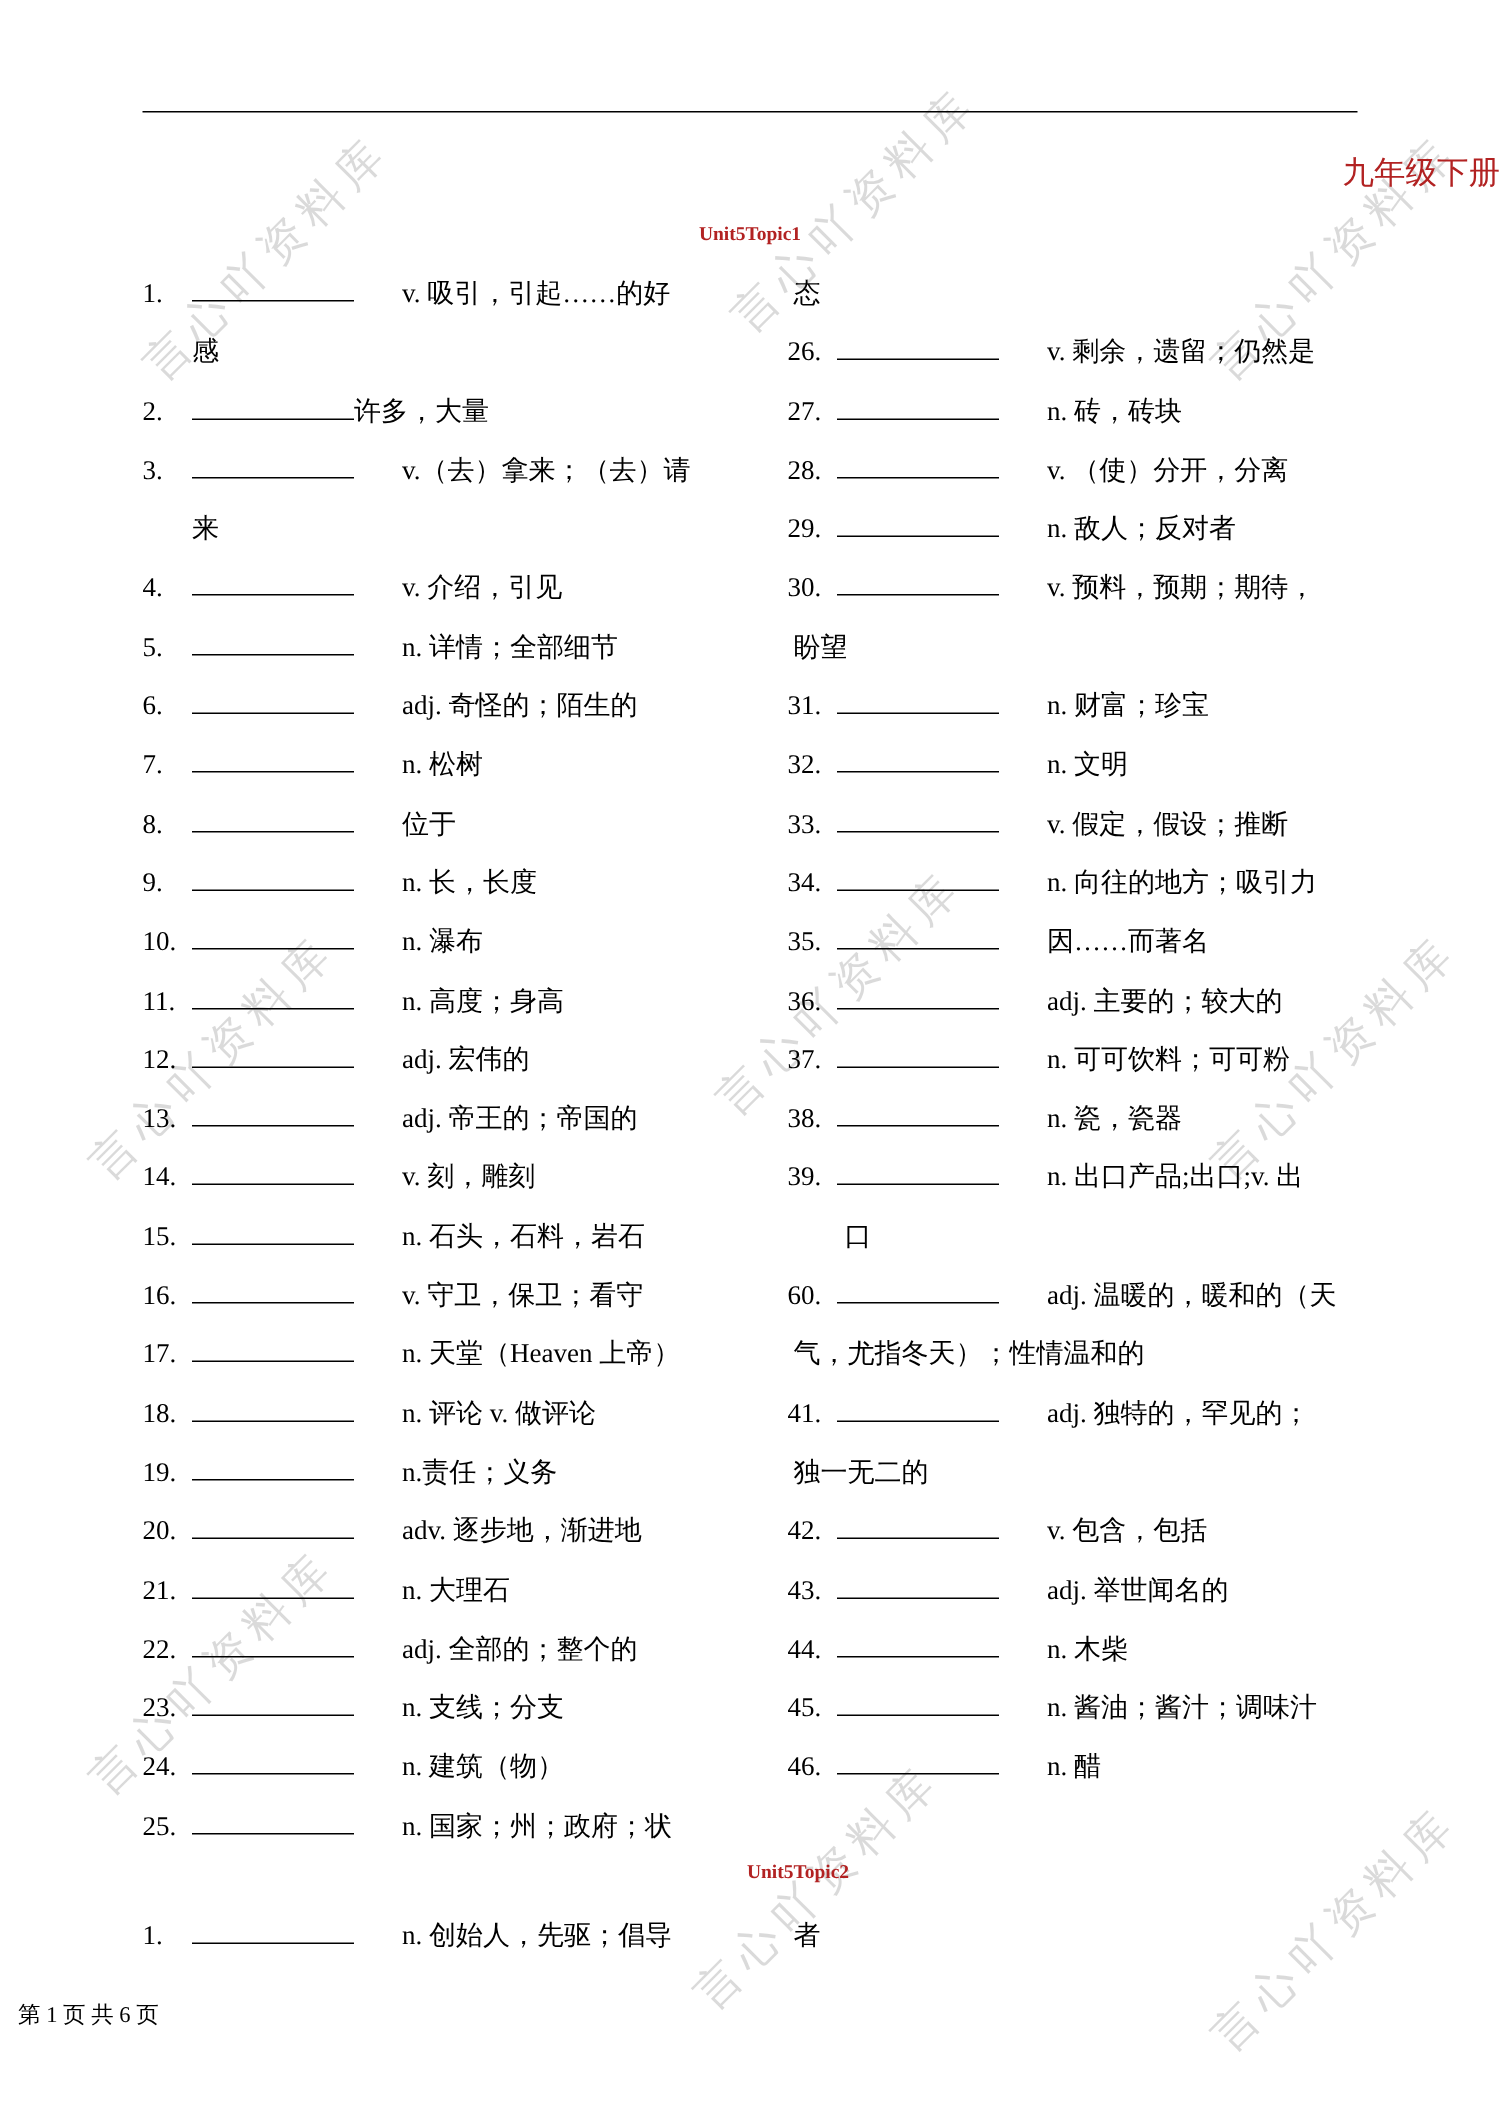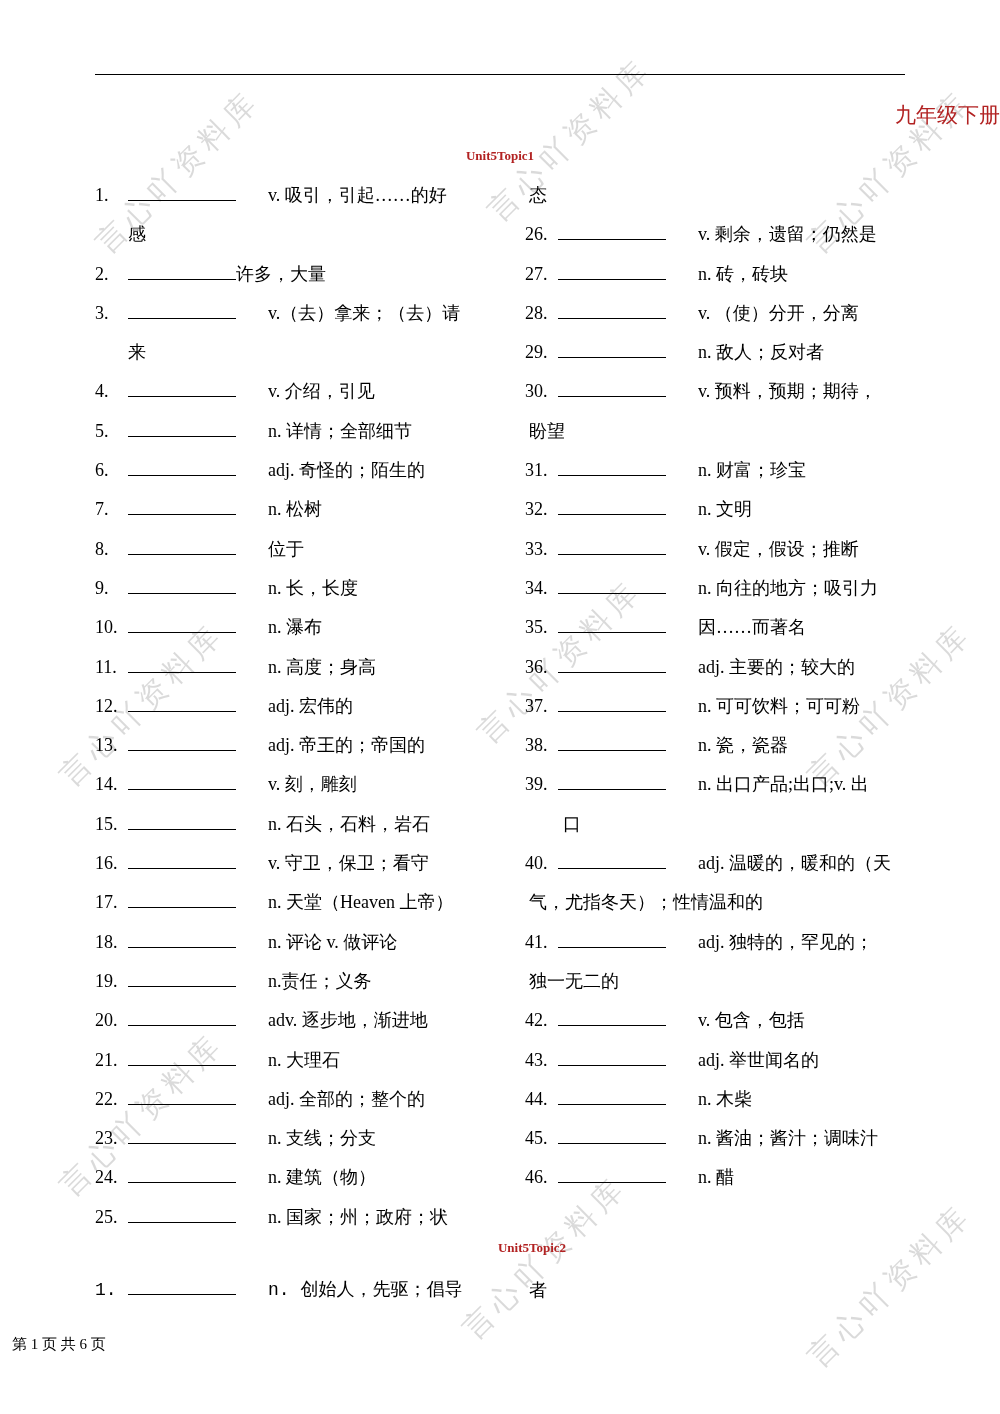--- a/index.html
+++ b/index.html
@@ -53,21 +53,21 @@
     color: var(--red);
   }
   .h1pos { top: 144px; }
   .h2pos { top: 1236px; margin-left: 32px; }
   .col {
     position: absolute;
     font-size: 18px;
   }
   .col.left  { left: 95px;  top: 176px; width: 430px; }
   .col.right { left: 525px; top: 176px; width: 410px; }
-  .col.left2  { left: 95px;  top: 1271px; width: 430px; font-family: Liberation Mono, monospace; }
+  .col.left2  { left: 95px;  top: 1271px; width: 430px; }
   .col.right2 { left: 525px; top: 1271px; width: 410px; }
   .line {
     height: 39.3px;
     line-height: 39.3px;
     white-space: nowrap;
   }
   .num {
     display: inline-block;
     width: 33px;
   }
@@ -152,21 +152,21 @@
       <div class="line"><span class="num">31.</span><span class="blank"></span><span class="def">n. 财富；珍宝</span></div>
       <div class="line"><span class="num">32.</span><span class="blank"></span><span class="def">n. 文明</span></div>
       <div class="line"><span class="num">33.</span><span class="blank"></span><span class="def">v. 假定，假设；推断</span></div>
       <div class="line"><span class="num">34.</span><span class="blank"></span><span class="def">n. 向往的地方；吸引力</span></div>
       <div class="line"><span class="num">35.</span><span class="blank"></span><span class="def">因……而著名</span></div>
       <div class="line"><span class="num">36.</span><span class="blank"></span><span class="def">adj. 主要的；较大的</span></div>
       <div class="line"><span class="num">37.</span><span class="blank"></span><span class="def">n. 可可饮料；可可粉</span></div>
       <div class="line"><span class="num">38.</span><span class="blank"></span><span class="def">n. 瓷，瓷器</span></div>
       <div class="line"><span class="num">39.</span><span class="blank"></span><span class="def">n. 出口产品;出口;v. 出</span></div>
       <div class="line"><span class="cont" style="margin-left: 38px;">口</span></div>
-      <div class="line"><span class="num">40.</span><span class="blank"></span><span class="def">adj. 温暖的，暖和的（天</span></div>
+      <div class="line"><span class="num">60.</span><span class="blank"></span><span class="def">adj. 温暖的，暖和的（天</span></div>
       <div class="line"><span class="cont" style="margin-left: 4px;">气，尤指冬天）；性情温和的</span></div>
       <div class="line"><span class="num">41.</span><span class="blank"></span><span class="def">adj. 独特的，罕见的；</span></div>
       <div class="line"><span class="cont" style="margin-left: 4px; margin-top: 30px;">独一无二的</span></div>
       <div class="line"><span class="num">42.</span><span class="blank"></span><span class="def">v. 包含，包括</span></div>
       <div class="line"><span class="num">43.</span><span class="blank"></span><span class="def">adj. 举世闻名的</span></div>
       <div class="line"><span class="num">44.</span><span class="blank"></span><span class="def">n. 木柴</span></div>
       <div class="line"><span class="num">45.</span><span class="blank"></span><span class="def">n. 酱油；酱汁；调味汁</span></div>
       <div class="line"><span class="num">46.</span><span class="blank"></span><span class="def">n. 醋</span></div>
     </div>
 

